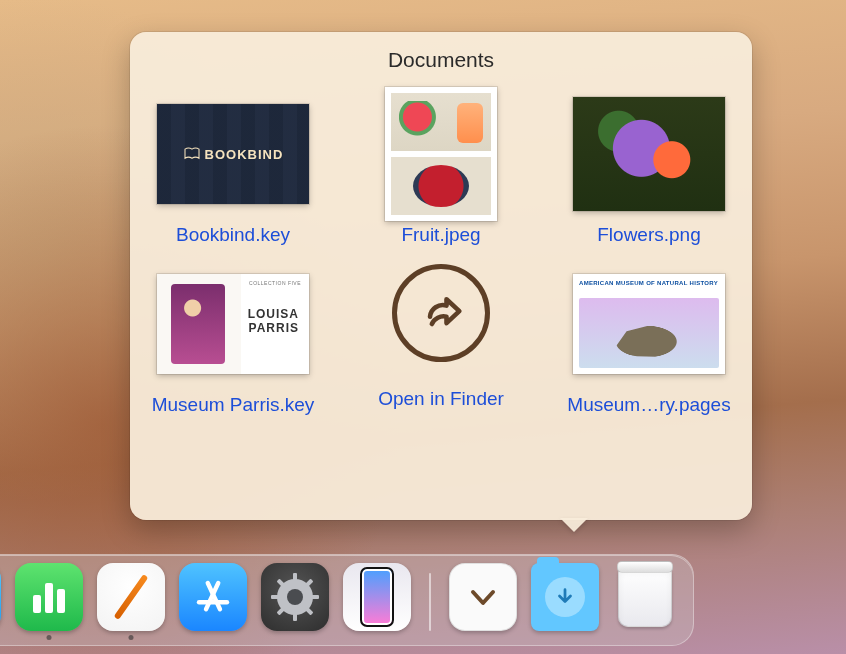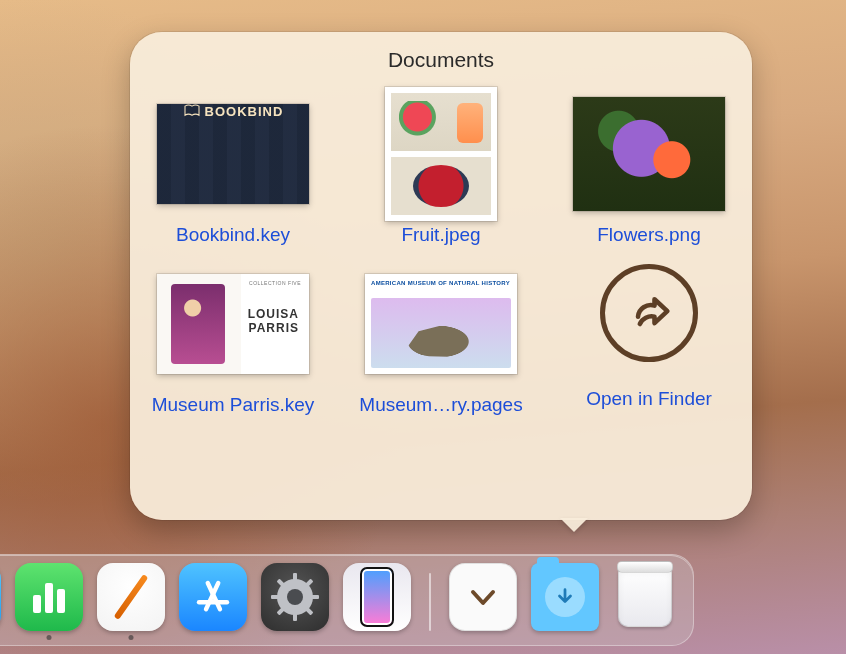--- a/index.html
+++ b/index.html
@@ -148,21 +148,21 @@
   }
 
   
   .stack {
     position: absolute;
     left: 130px;
     top: 32px;
     width: 622px;
     height: 488px;
     background: rgba(248,236,218,0.94);
-    border-radius: 32px;
+    border-radius: 16px;
     box-shadow: 0 10px 28px rgba(0,0,0,0.25), 0 0 0 1px rgba(0,0,0,0.08);
   }
   .stack-title {
     text-align: center;
     font-size: 21px;
     color: #2a2a2a;
     margin-top: 16px;
     font-weight: 400;
   }
   .stack-grid {
@@ -193,21 +193,21 @@
     font-size: 19px;
     color: #1d4ed8;
     text-align:center;
   }
 
   
   .thumb-bookbind{
     width:152px;height:100px;
     background: linear-gradient(rgba(20,30,50,0.6),rgba(20,30,50,0.6)),
       repeating-linear-gradient(90deg,#2c3647 0 14px,#384358 14px 28px);
-    display:flex;align-items:flex-start;justify-content:center;
+    display:flex;align-items:center;justify-content:center;
     color:#f6e3be; font-weight:700; letter-spacing:1px;
     font-size:13px;
   }
   .thumb-bookbind .book{
     width:18px;height:14px;margin-right:4px;flex:0 0 auto;
   }
   .thumb-flowers{
     width:152px;height:114px;
     background:
       radial-gradient(circle at 65% 55%, #ff6a3b 0 18px, transparent 19px),
@@ -354,37 +354,37 @@
         <div class="thumb-inner thumb-louisa">
           <div class="tiny">COLLECTION FIVE</div>
           <div class="txt" style="white-space:pre;">LOUISA
 PARRIS</div>
         </div>
       </div>
       <div class="label">Museum Parris.key</div>
     </div>
 
     <div class="stack-item">
+      <div class="open-finder">
+        <svg width="44" height="44" viewBox="0 0 48 48">
+          <path d="M12 28 A14 14 0 0 1 30 16 L30 9 L44 22 L30 35 L30 28 A14 14 0 0 0 14 36" fill="none" stroke="#5d3f26" stroke-width="5" stroke-linejoin="round" stroke-linecap="round"></path>
+        </svg>
+      </div>
+      <div class="label">Open in Finder</div>
+    </div>
+
+    <div class="stack-item">
       <div class="thumb">
         <div class="thumb-inner thumb-museum">
           <div class="bar">AMERICAN MUSEUM OF NATURAL HISTORY</div>
           <div class="sub">&nbsp;</div>
           <div class="img"></div>
         </div>
       </div>
       <div class="label">Museum…ry.pages</div>
-    </div>
-
-    <div class="stack-item">
-      <div class="open-finder">
-        <svg width="44" height="44" viewBox="0 0 48 48">
-          <path d="M12 28 A14 14 0 0 1 30 16 L30 9 L44 22 L30 35 L30 28 A14 14 0 0 0 14 36" fill="none" stroke="#5d3f26" stroke-width="5" stroke-linejoin="round" stroke-linecap="round"></path>
-        </svg>
-      </div>
-      <div class="label">Open in Finder</div>
     </div>
 
   </div>
 
   <div class="tail"></div>
 </div>
 
 <div class="dock-wrap">
   <div class="dock">
 

